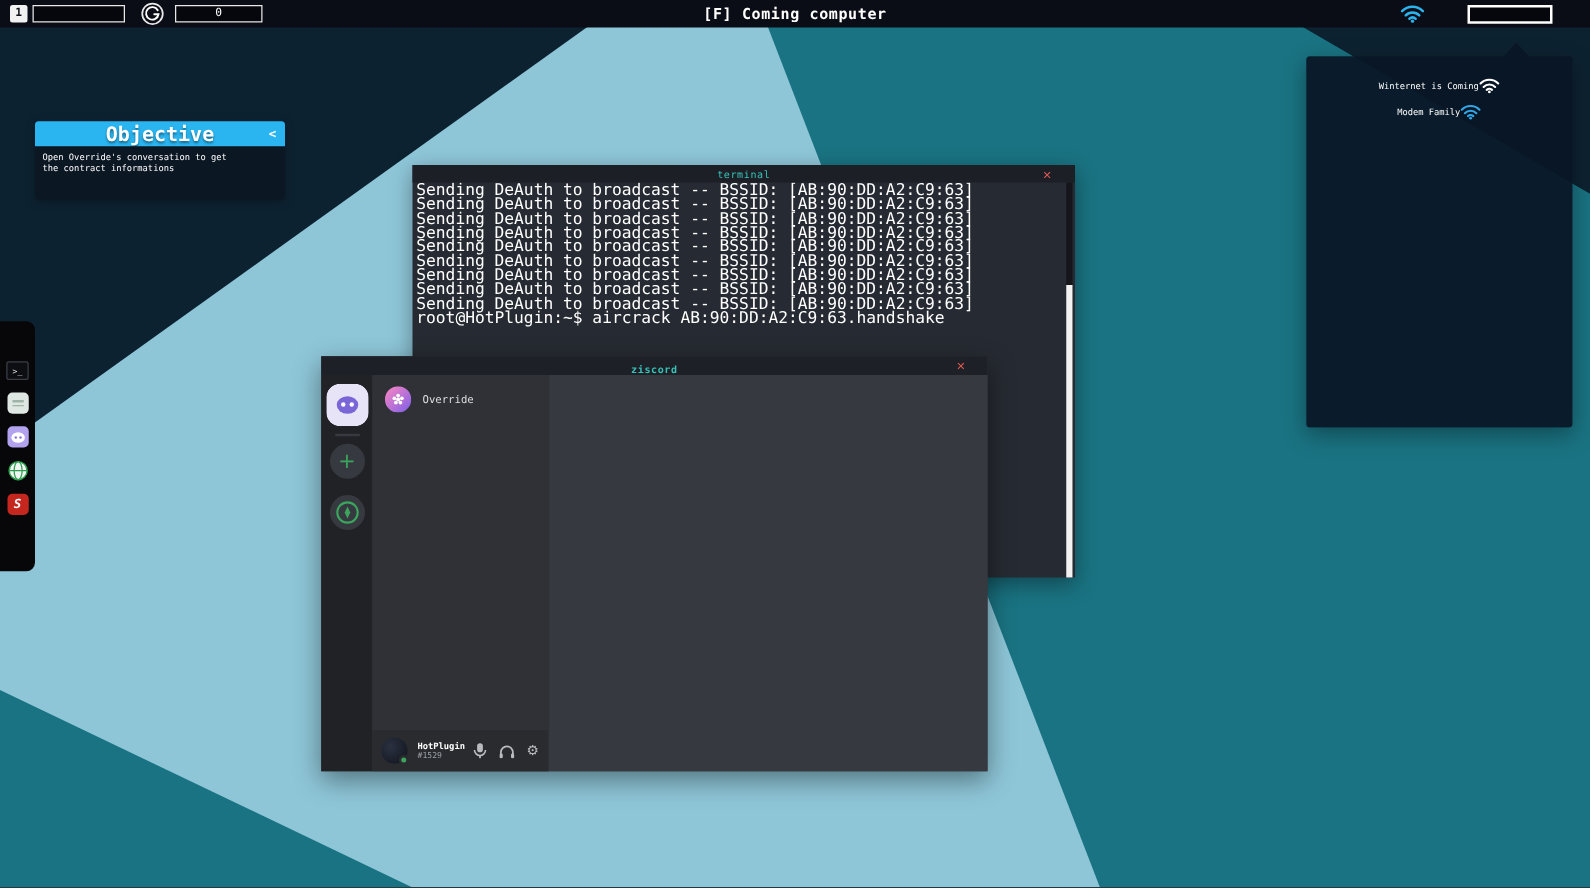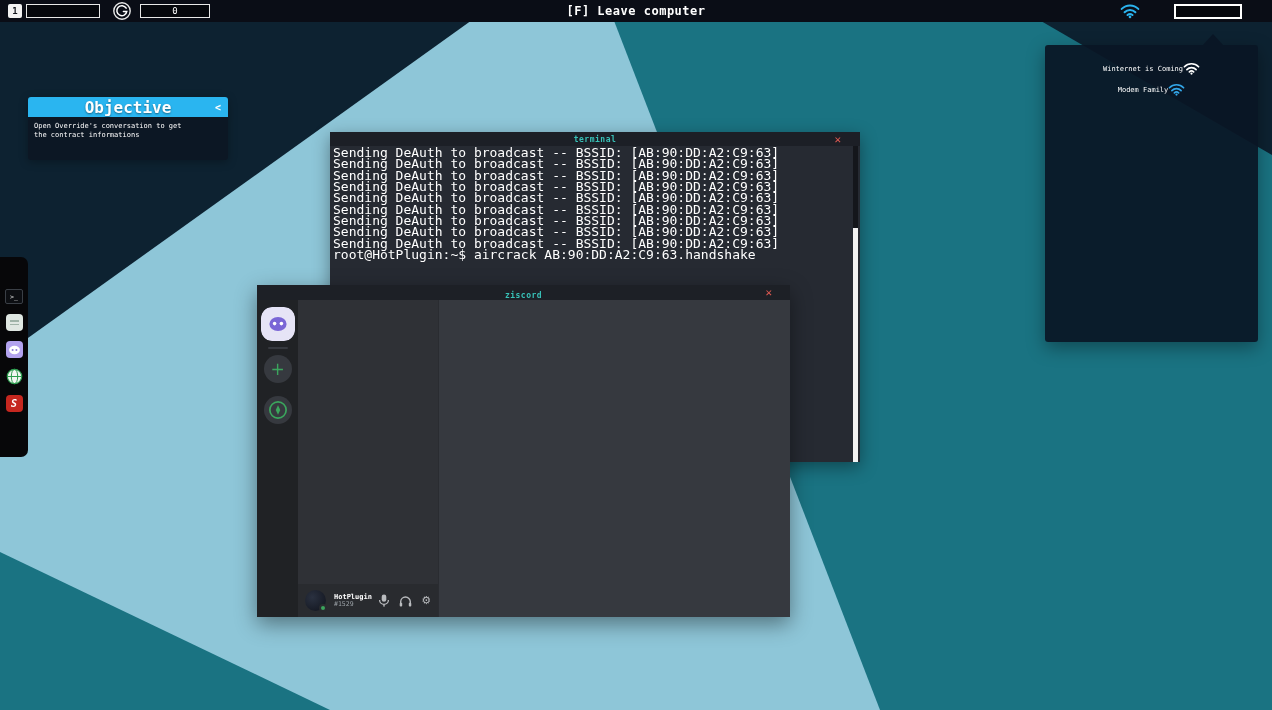--- a/index.html
+++ b/index.html
@@ -44,21 +44,21 @@
   .tb-sq{width:17px;height:17px;border-radius:4px;display:flex;align-items:center;justify-content:center}
   .tb-pale{background:#dfe7e2;flex-direction:column;gap:2px}
   .tb-pale span{display:block;width:9px;height:1.5px;background:#9fb3a8}
   .tb-zis{background:#b3a3ef}
   .tb-red{background:#c5271f;color:#fff;font-weight:bold;font-style:italic;font-size:10px}
 
   
   .terminal{position:absolute;left:330px;top:132px;width:530px;height:330px;z-index:10;background:#262a32;
     box-shadow:0 5px 16px rgba(0,0,0,.38)}
   .term-titlebar{height:14px;background:#1c1f26;position:relative;display:flex;align-items:center;justify-content:center}
-  .term-title{color:#38c2b8;font-size:8px;font-weight:bold;letter-spacing:.5px}
+  .term-title{color:#38c2b8;font-size:8px;font-weight:normal;letter-spacing:.5px}
   .win-close{position:absolute;right:19px;top:0;height:14px;display:flex;align-items:center;color:#e25a52;
     font-size:11px;font-weight:bold;cursor:pointer}
   .term-body{position:absolute;top:14px;left:0;right:9px;bottom:0;padding:1px 0 0 3px;overflow:hidden}
   .term-line{color:#fff;font-size:13px;line-height:11.35px;white-space:pre}
   .term-scroll{position:absolute;right:2px;top:14px;bottom:0;width:5px;background:#14161b}
   .term-thumb{position:absolute;left:0;right:0;top:82px;bottom:0;background:#f2f2f2}
 
   
   .ziscord{position:absolute;left:257px;top:285px;width:533px;height:332px;z-index:20;background:#36393f;
     box-shadow:0 7px 20px rgba(0,0,0,.42)}
@@ -111,21 +111,21 @@
   <div class="topbar">
     <div class="key-badge">1</div>
     <div class="quickslot"></div>
     <div class="logo-wrap">
       <svg width="20" height="20" viewBox="0 0 20 20">
         <circle cx="10" cy="10" r="8.2" fill="#0a0d16" stroke="#e8e8e8" stroke-width="1.4"></circle>
         <path d="M14.2 7.2 a5 5 0 1 0 0.6 3.2 l-3.4 0" fill="none" stroke="#fff" stroke-width="1.5" stroke-linecap="round"></path>
       </svg>
     </div>
     <div class="counter-box">0</div>
-    <div class="center-hint">[F] Leave computer</div>
+    <div class="center-hint">[F] Coming computer</div>
     <div class="topbar-wifi">
       <svg width="20" height="16" viewBox="0 0 24 18" fill="none">
         <path d="M2 6.5 A14 14 0 0 1 22 6.5" stroke="currentColor" stroke-width="2.4" stroke-linecap="round"></path>
         <path d="M5.5 10.5 A9 9 0 0 1 18.5 10.5" stroke="currentColor" stroke-width="2.4" stroke-linecap="round"></path>
         <path d="M9 13.8 A4.6 4.6 0 0 1 15 13.8" stroke="currentColor" stroke-width="2.4" stroke-linecap="round"></path>
         <circle cx="12" cy="16.1" r="1.6" fill="currentColor"></circle>
       </svg>
     </div>
     <div class="status-box"></div>
   </div>
@@ -205,20 +205,38 @@
           <span class="z-plus">+</span>
         </div>
         <div class="z-circle">
           <svg width="24" height="24" viewBox="0 0 28 28">
             <circle cx="14" cy="14" r="9.5" stroke="#3ba55d" stroke-width="2" fill="none"></circle>
             <polygon points="14,8.5 16.6,14 14,19.5 11.4,14" fill="#3ba55d"></polygon>
           </svg>
         </div>
       </div>
       <div class="z-col">
+        <div class="z-dm">
+          <svg width="21" height="21" viewBox="0 0 21 21">
+            <defs>
+              <linearGradient id="gOv" x1="0" y1="0" x2="1" y2="1">
+                <stop offset="0" stop-color="#ff86c2"></stop>
+                  <stop offset="1" stop-color="#7b5fe8"></stop>
+              </linearGradient>
+            </defs>
+            <circle cx="10.5" cy="10.5" r="10.5" fill="url(#gOv)"></circle>
+            <circle cx="10.5" cy="7.4" r="1.5" fill="#fff"></circle>
+            <circle cx="13.5" cy="9.6" r="1.5" fill="#fff"></circle>
+            <circle cx="12.3" cy="13" r="1.5" fill="#fff"></circle>
+            <circle cx="8.7" cy="13" r="1.5" fill="#fff"></circle>
+            <circle cx="7.5" cy="9.6" r="1.5" fill="#fff"></circle>
+            <circle cx="10.5" cy="10.5" r="1.6" fill="#fff"></circle>
+          </svg>
+          <span class="z-dm-name">Override</span>
+        </div>
         <div class="z-userbar">
           <div class="z-avatar">
             <div class="disc"></div>
             <div class="z-status"></div>
           </div>
           <div class="z-id">
             <div class="z-username">HotPlugin</div>
             <div class="z-tag">#1529</div>
           </div>
           <div class="z-ubicons">

